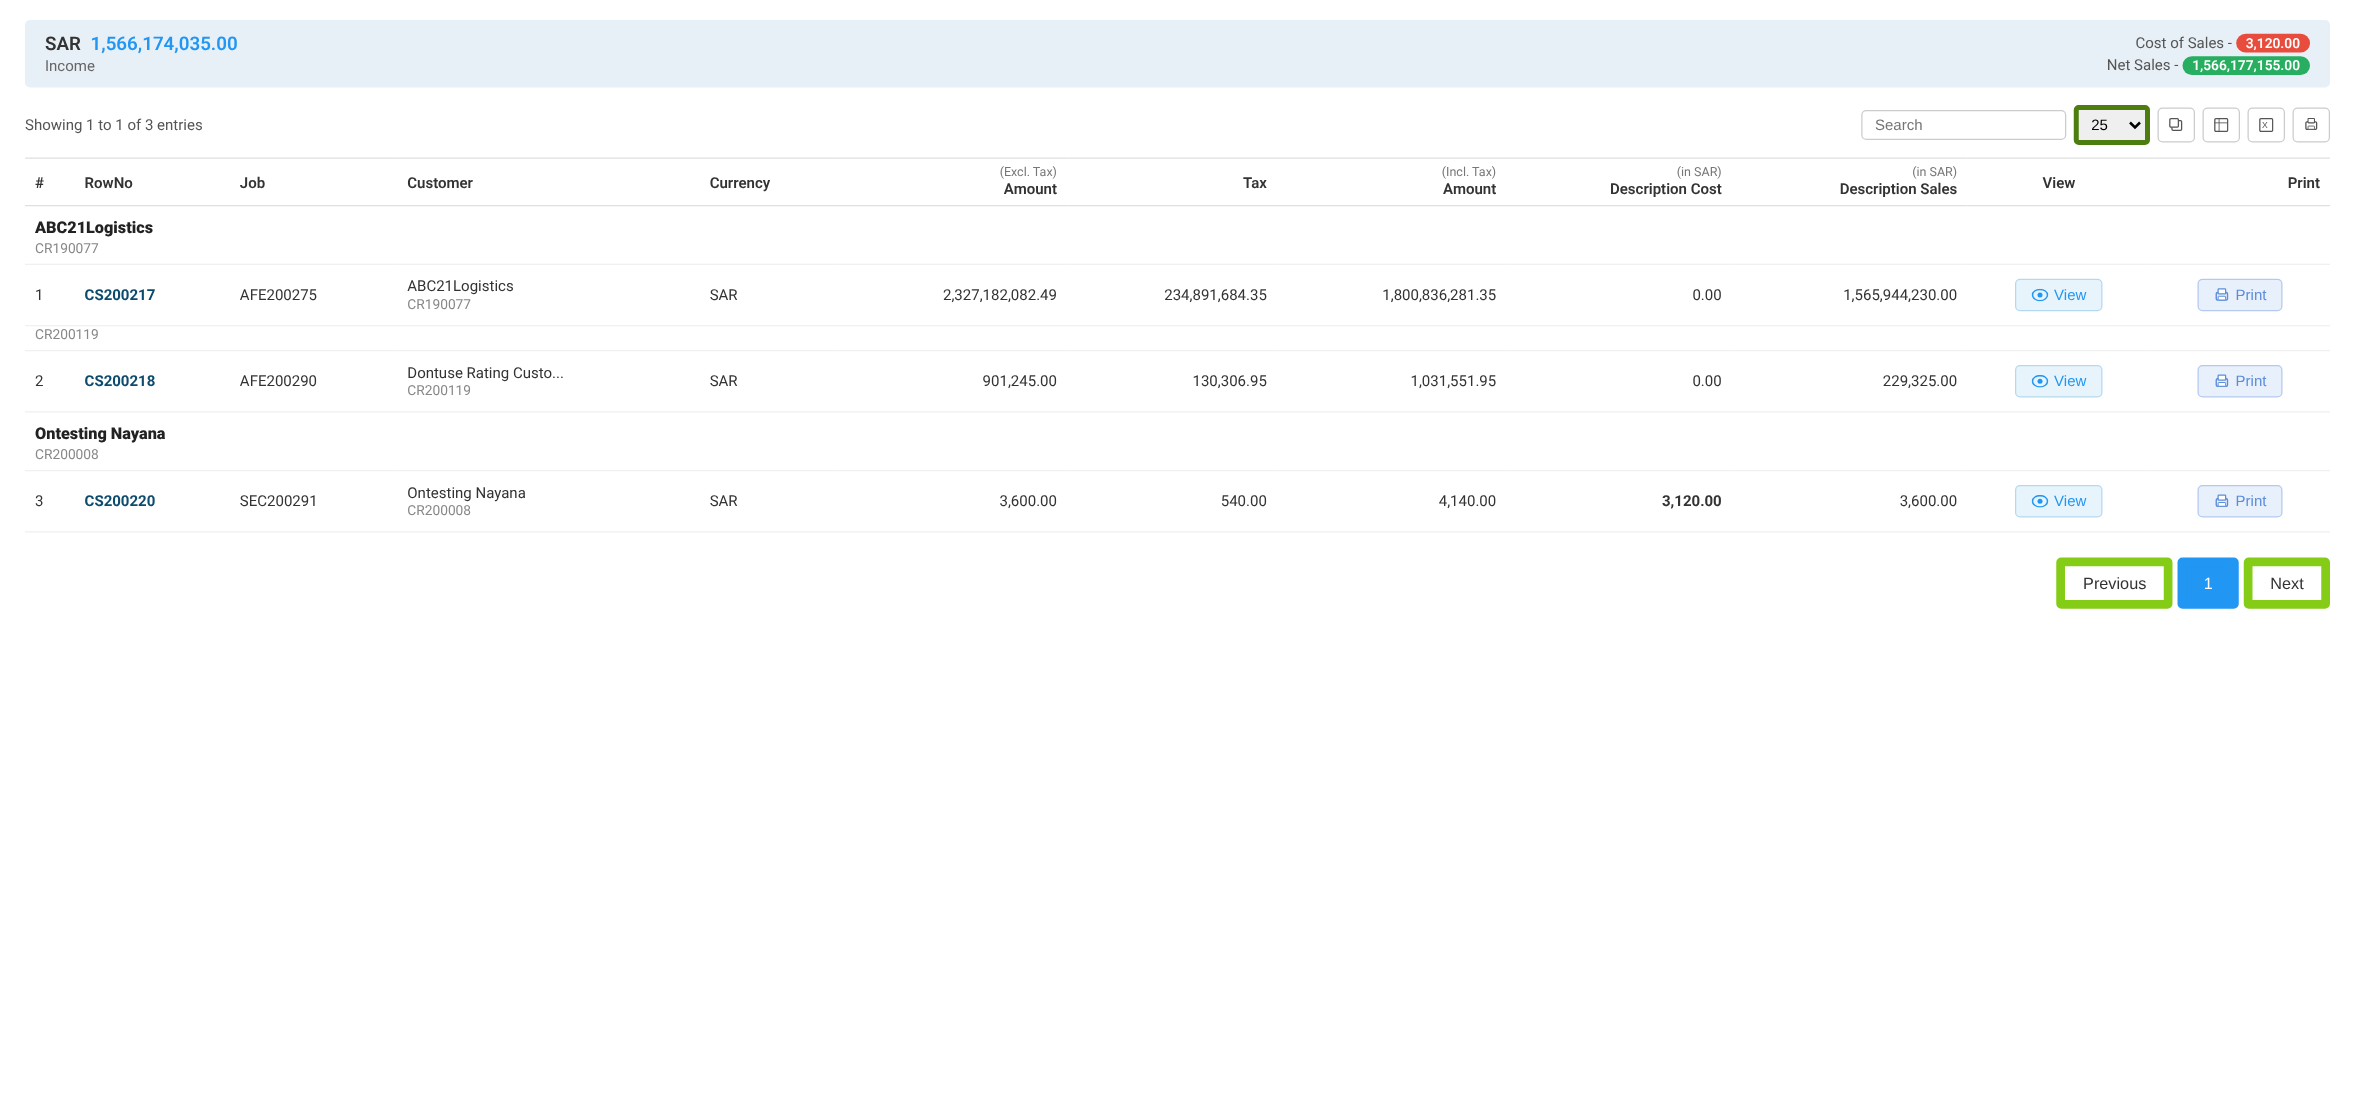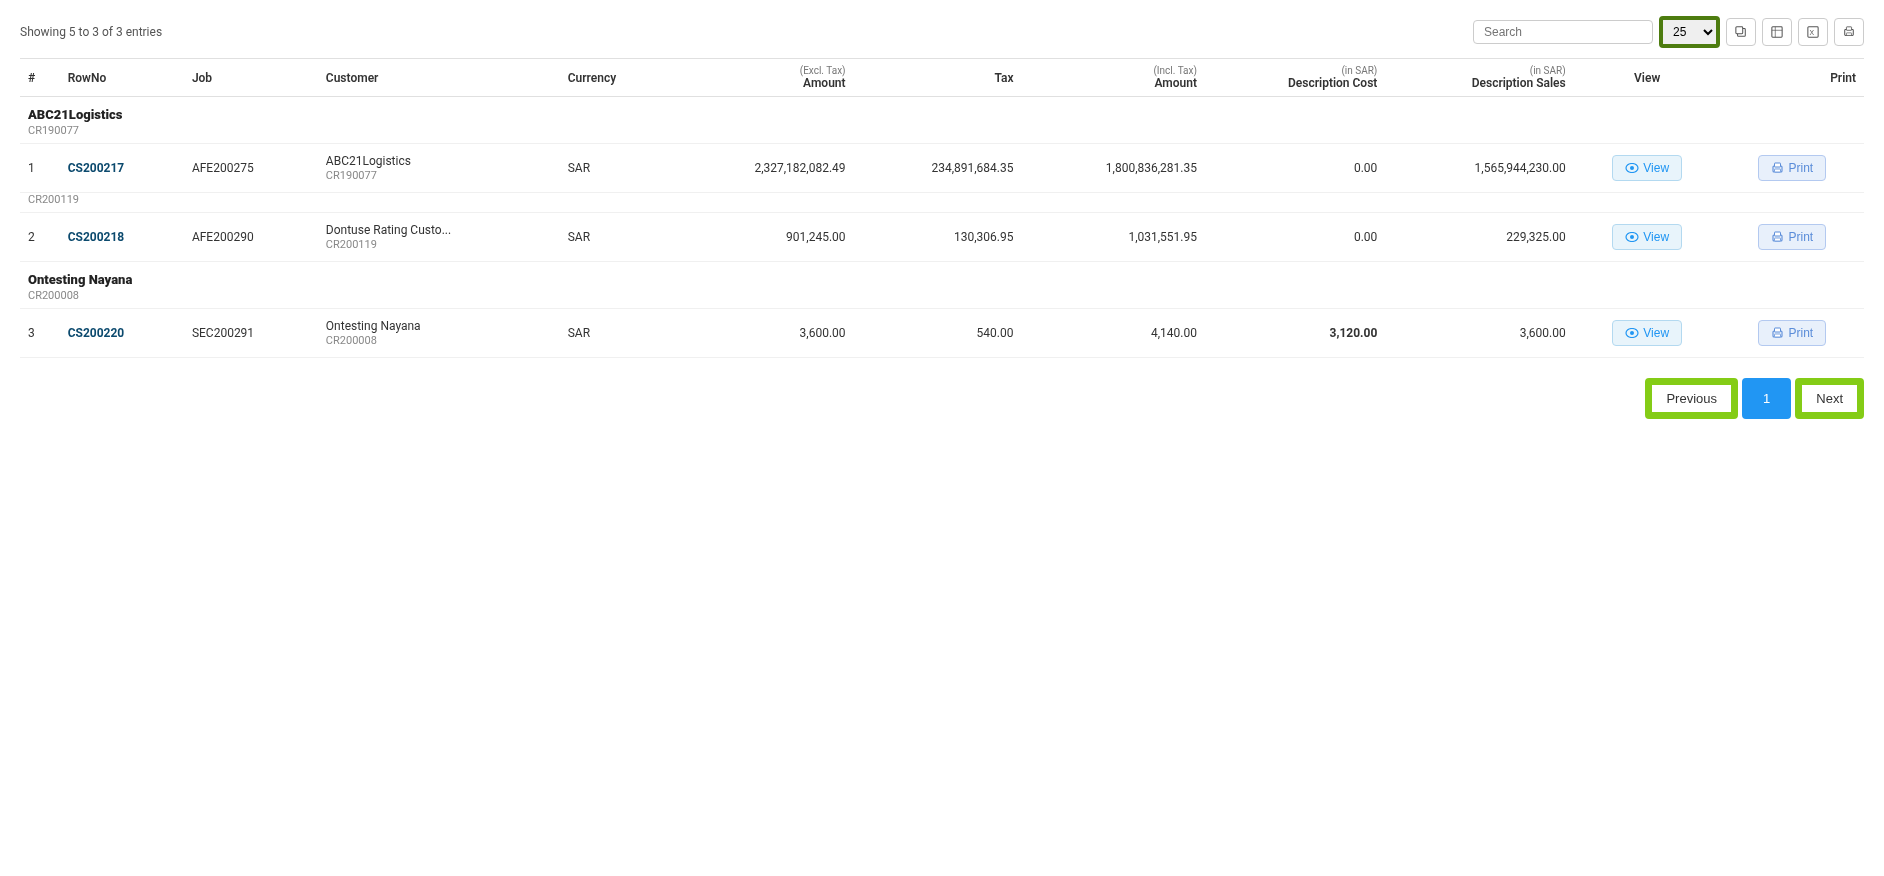--- a/index.html
+++ b/index.html
@@ -85,21 +85,21 @@
     .toolbar-right {
       display: flex;
       align-items: center;
       gap: 6px;
     }
     .search-input {
       border: 1px solid #ccc;
       border-radius: 4px;
       padding: 4px 10px;
       font-size: 12px;
-      width: 180px;
+      width: 164px;
       outline: none;
     }
     .page-size-select {
       border: 4px solid #4d7c0f;
       border-radius: 4px;
       padding: 4px 6px;
       font-size: 12px;
       outline: none;
     }
     .icon-btn {
@@ -220,23 +220,42 @@
     .text-right { text-align: right; }
     .text-center { text-align: center; }
     td.view-col, td.print-col { text-align: center; }
   </style>
 </head>
 <body>
 
 <div class="page-wrapper">
 
 
+  <div class="summary-bar">
+    <div class="summary-left">
+      <div class="summary-amount">
+        <span class="currency">SAR</span>
+        <span class="value" style="margin-left:4px;">1,566,174,035.00</span>
+      </div>
+      <div class="summary-label">Income</div>
+    </div>
+    <div class="summary-right">
+      <div class="cost-of-sales">
+        <span class="label">Cost of Sales -</span>
+        <span class="badge-red">3,120.00</span>
+      </div>
+      <div class="net-sales">
+        <span class="label">Net Sales -</span>
+        <span class="badge-green">1,566,177,155.00</span>
+      </div>
+    </div>
+  </div>
 
   <div class="toolbar">
-    <div class="showing-text">Showing 5 to 3 of 3 entries</div>
+    <div class="showing-text">Showing 1 to 1 of 3 entries</div>
     <div class="toolbar-right">
       <input type="text" class="search-input" placeholder="Search" style="">
       <select class="page-size-select">
         <option>25</option>
         <option>50</option>
         <option>100</option>
       </select>
       <button class="icon-btn" title="Copy">
         <svg width="14" height="14" viewBox="0 0 14 14" fill="none" xmlns="http://www.w3.org/2000/svg">
           <rect x="3" y="3" width="9" height="9" rx="1" stroke="#555" stroke-width="1.2" fill="none"></rect>

